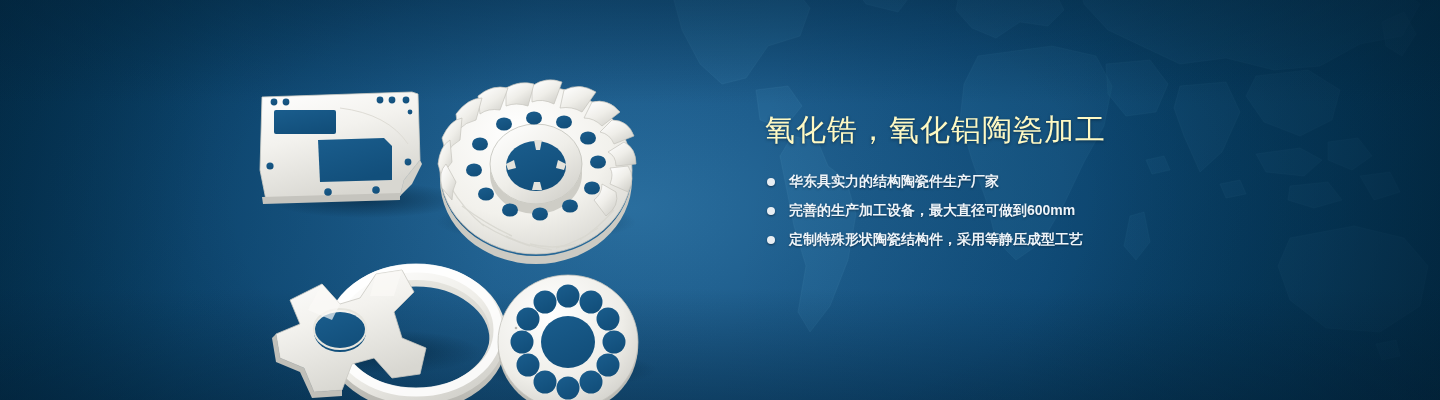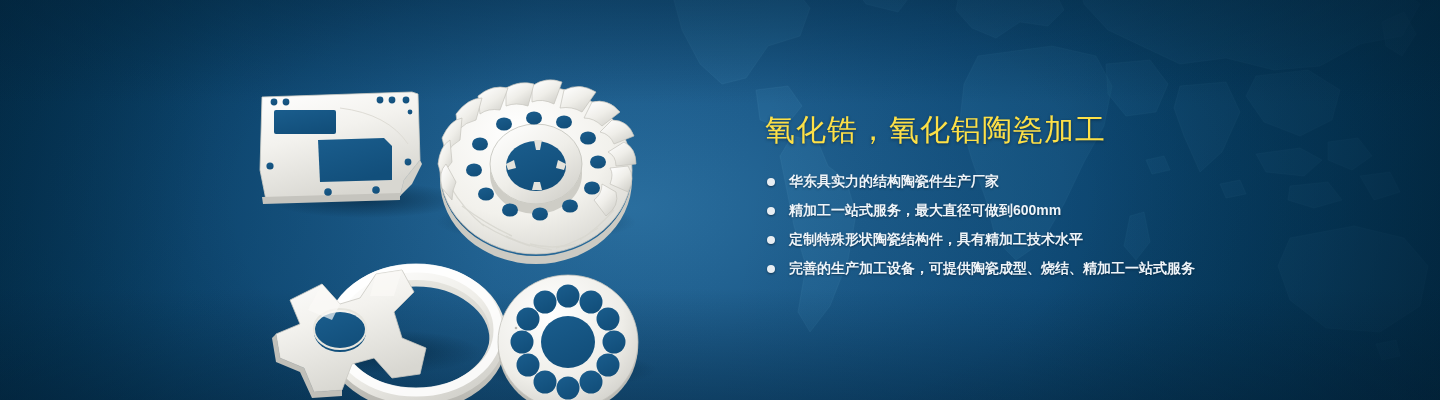--- a/index.html
+++ b/index.html
@@ -54,21 +54,21 @@
     position:absolute;
     left:765px;top:112px;
     width:620px;
   }
   .headline{
     margin:0;
     font-size:30px;
     line-height:36px;
     letter-spacing:1px;
     font-weight:400;
-    color:#fde047;
+    color:#fef9c3;
     text-shadow:0 1px 3px rgba(0,20,38,.55);
     white-space:nowrap;
   }
   .bullets{
     list-style:none;
     margin:24px 0 0 2px;
     padding:0;
     font-weight:bold;
   }
   .bullets li{
@@ -325,26 +325,22 @@
   <div class="copy">
     <h1 class="headline">氧化锆，氧化铝陶瓷加工</h1>
 
     <ul class="bullets">
       <li>
         <span class="dot"></span>
         <span>华东具实力的结构陶瓷件生产厂家</span>
       </li>
       <li>
         <span class="dot"></span>
-        <span>精加工一站式服务，最大直径可做到600mm</span>
+        <span>完善的生产加工设备，最大直径可做到600mm</span>
       </li>
       <li>
         <span class="dot"></span>
-        <span>定制特殊形状陶瓷结构件，具有精加工技术水平</span>
-      </li>
-      <li>
-        <span class="dot"></span>
-        <span>完善的生产加工设备，可提供陶瓷成型、烧结、精加工一站式服务</span>
+        <span>定制特殊形状陶瓷结构件，采用等静压成型工艺</span>
       </li>
     </ul>
   </div>
 
 </div>
 
 </body></html>

